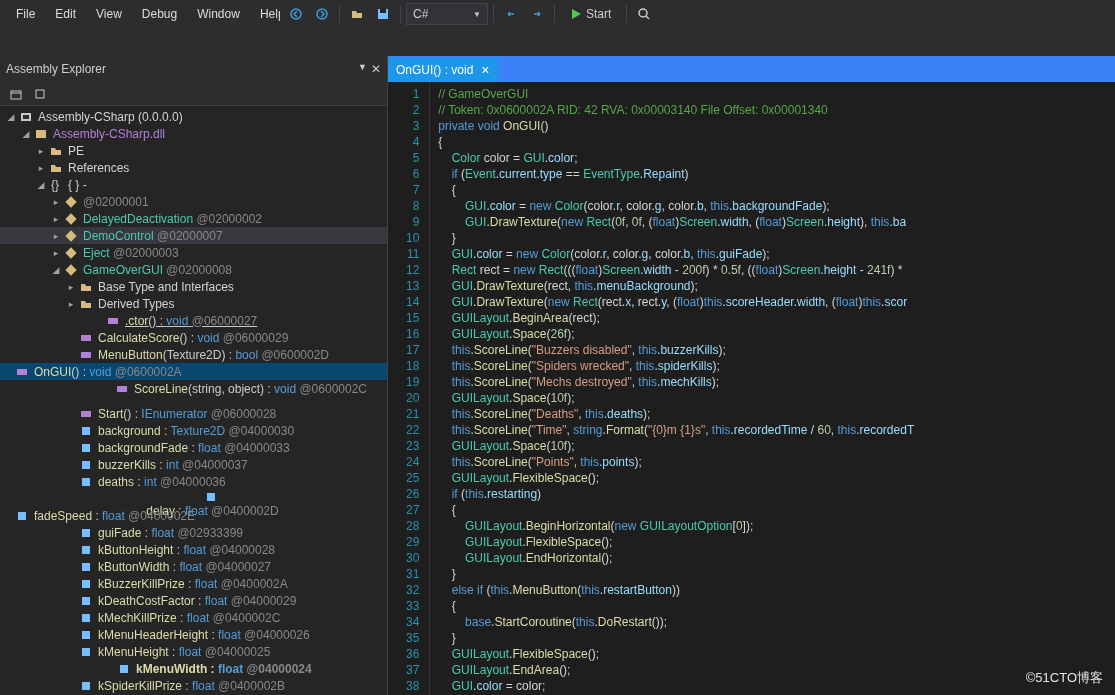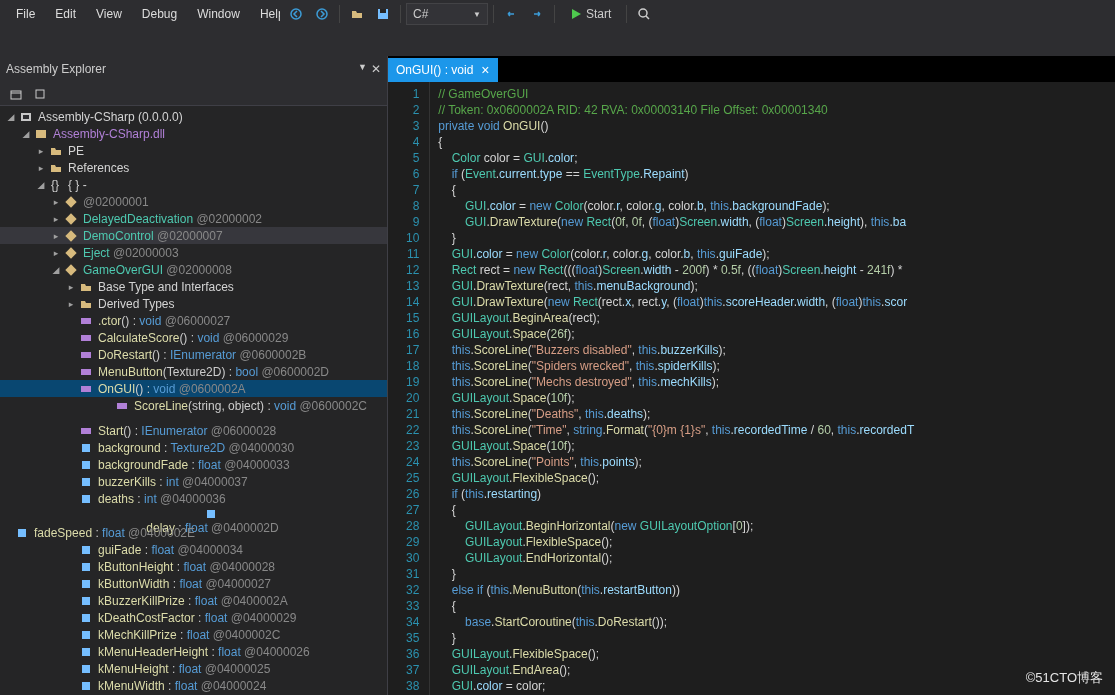--- a/index.html
+++ b/index.html
@@ -23,21 +23,21 @@
 .twist { width:14px; display:flex; align-items:center; justify-content:center; color:#a0a0a0; font-size:9px; }
 .tree-icon { width:16px; height:16px; margin-right:4px; display:flex; align-items:center; justify-content:center; }
 .tree-text { color:#d4d4d4; }
 .t-prop { color:#dcdcaa; }
 .t-method { color:#dcdcaa; }
 .t-type { color:#4ec9b0; }
 .t-key { color:#569cd6; }
 .t-addr { color:#888; }
 .t-sep { color:#ccc; }
 .panel-right { flex:1; background:#1e1e1e; display:flex; flex-direction:column; overflow:hidden; }
-.tabs { height:26px; background:#000000; display:flex; align-items:flex-end; }
+.tabs { height:26px; background:#3b82f6; display:flex; align-items:flex-end; }
 .tab { height:24px; background:#1c97ea; color:#fff; display:flex; align-items:center; padding:0 8px; gap:8px; cursor:pointer; }
 .tab .x { font-size:14px; line-height:1; cursor:pointer; }
 .code { flex:1; display:flex; overflow:auto; font-family:Consolas,monospace; font-size:13px; line-height:16px; }
 .gutter { background:#1e1e1e; color:#2b91af; text-align:right; padding:4px 10px 4px 18px; user-select:none; border-right:1px solid #333; }
 .src { padding:4px 0 4px 8px; white-space:pre; color:#d4d4d4; }
 .c-cm { color:#57a64a; }
 .c-kw { color:#569cd6; }
 .c-ty { color:#4ec9b0; }
 .c-mb { color:#9cdcfe; }
 .c-fn { color:#dcdcaa; }
@@ -240,21 +240,21 @@
         </div>
         <div class="tree-row" style="padding-left: 64px;">
           <span class="twist">▸</span>
           <span class="tree-icon">
             <svg width="14" height="14">
               <path d="M2 4h4l1 2h5v5H2z" fill="#d7ba7d"></path>
             </svg>
           </span>
           <span class="tree-text">Derived Types</span>
         </div>
-        <div class="tree-row" style="padding-left: 64px;">
+        <div class="tree-row" style="padding-left: 91px; text-decoration: underline;">
           <span class="twist"></span>
           <span class="tree-icon">
             <svg width="14" height="14">
               <rect x="2" y="4" width="10" height="6" fill="#b180d7"></rect>
             </svg>
           </span>
           <span class="tree-text"><span class="t-method">.ctor</span><span class="t-sep">() : </span><span class="t-key">void</span> <span class="t-addr">@06000027</span></span>
         </div>
         <div class="tree-row" style="padding-left: 64px;">
           <span class="twist"></span>
@@ -265,56 +265,47 @@
           </span>
           <span class="tree-text"><span class="t-method">CalculateScore</span><span class="t-sep">() : </span><span class="t-key">void</span> <span class="t-addr">@06000029</span></span>
         </div>
         <div class="tree-row" style="padding-left: 64px;">
           <span class="twist"></span>
           <span class="tree-icon">
             <svg width="14" height="14">
               <rect x="2" y="4" width="10" height="6" fill="#b180d7"></rect>
             </svg>
           </span>
-          <span class="tree-text"><span class="t-method">DoRestart</span><span class="t-sep">() : </span><span class="t-key">IEnumerator</span> <span class="t-addr">@0600002B</span></span>
-        </div>
-        <div class="tree-row" style="padding-left: 64px;">
+          <span class="tree-text"><span class="t-method">MenuButton</span><span class="t-sep">(Texture2D) : </span><span class="t-key">bool</span> <span class="t-addr">@0600002D</span></span>
+        </div>
+        <div class="tree-row sel" style="">
           <span class="twist"></span>
           <span class="tree-icon">
             <svg width="14" height="14">
               <rect x="2" y="4" width="10" height="6" fill="#b180d7"></rect>
             </svg>
           </span>
-          <span class="tree-text"><span class="t-method">MenuButton</span><span class="t-sep">(Texture2D) : </span><span class="t-key">bool</span> <span class="t-addr">@0600002D</span></span>
-        </div>
-        <div class="tree-row sel" style="padding-left: 64px;">
+          <span class="tree-text"><span class="t-method">OnGUI</span><span class="t-sep">() : </span><span class="t-key">void</span> <span class="t-addr">@0600002A</span></span>
+        </div>
+        <div class="tree-row" style="padding-left: 100px;">
           <span class="twist"></span>
           <span class="tree-icon">
             <svg width="14" height="14">
               <rect x="2" y="4" width="10" height="6" fill="#b180d7"></rect>
             </svg>
           </span>
-          <span class="tree-text"><span class="t-method">OnGUI</span><span class="t-sep">() : </span><span class="t-key">void</span> <span class="t-addr">@0600002A</span></span>
-        </div>
-        <div class="tree-row" style="padding-left: 100px;">
+          <span class="tree-text"><span class="t-method">ScoreLine</span><span class="t-sep">(string, object) : </span><span class="t-key">void</span> <span class="t-addr">@0600002C</span></span>
+        </div>
+        <div class="tree-row" style="padding-left: 64px; margin-top: 8px;">
           <span class="twist"></span>
           <span class="tree-icon">
             <svg width="14" height="14">
               <rect x="2" y="4" width="10" height="6" fill="#b180d7"></rect>
             </svg>
           </span>
-          <span class="tree-text"><span class="t-method">ScoreLine</span><span class="t-sep">(string, object) : </span><span class="t-key">void</span> <span class="t-addr">@0600002C</span></span>
-        </div>
-        <div class="tree-row" style="padding-left: 64px; margin-top: 8px;">
-          <span class="twist"></span>
-          <span class="tree-icon">
-            <svg width="14" height="14">
-              <rect x="2" y="4" width="10" height="6" fill="#b180d7"></rect>
-            </svg>
-          </span>
           <span class="tree-text"><span class="t-method">Start</span><span class="t-sep">() : </span><span class="t-key">IEnumerator</span> <span class="t-addr">@06000028</span></span>
         </div>
         <div class="tree-row" style="padding-left: 64px;">
           <span class="twist"></span>
           <span class="tree-icon">
             <svg width="14" height="14">
               <rect x="3" y="3" width="8" height="8" fill="#75beff"></rect>
             </svg>
           </span>
           <span class="tree-text"><span class="t-prop">background</span><span class="t-sep"> : </span><span class="t-key">Texture2D</span> <span class="t-addr">@04000030</span></span>
@@ -364,21 +355,21 @@
           </span>
           <span class="tree-text"><span class="t-prop">fadeSpeed</span><span class="t-sep"> : </span><span class="t-key">float</span> <span class="t-addr">@0400002E</span></span>
         </div>
         <div class="tree-row" style="padding-left: 64px;">
           <span class="twist"></span>
           <span class="tree-icon">
             <svg width="14" height="14">
               <rect x="3" y="3" width="8" height="8" fill="#75beff"></rect>
             </svg>
           </span>
-          <span class="tree-text"><span class="t-prop">guiFade</span><span class="t-sep"> : </span><span class="t-key">float</span> <span class="t-addr">@04000034</span></span>
+          <span class="tree-text"><span class="t-prop">guiFade</span><span class="t-sep"> : </span><span class="t-key">float</span> <span class="t-addr">@02933399</span></span>
         </div>
         <div class="tree-row" style="padding-left: 64px;">
           <span class="twist"></span>
           <span class="tree-icon">
             <svg width="14" height="14">
               <rect x="3" y="3" width="8" height="8" fill="#75beff"></rect>
             </svg>
           </span>
           <span class="tree-text"><span class="t-prop">kButtonHeight</span><span class="t-sep"> : </span><span class="t-key">float</span> <span class="t-addr">@04000028</span></span>
         </div>
@@ -429,21 +420,21 @@
         </div>
         <div class="tree-row" style="padding-left: 64px;">
           <span class="twist"></span>
           <span class="tree-icon">
             <svg width="14" height="14">
               <rect x="3" y="3" width="8" height="8" fill="#75beff"></rect>
             </svg>
           </span>
           <span class="tree-text"><span class="t-prop">kMenuHeight</span><span class="t-sep"> : </span><span class="t-key">float</span> <span class="t-addr">@04000025</span></span>
         </div>
-        <div class="tree-row" style="padding-left: 64px;">
+        <div class="tree-row" style="padding-left: 102px; font-weight: bold;">
           <span class="twist"></span>
           <span class="tree-icon">
             <svg width="14" height="14">
               <rect x="3" y="3" width="8" height="8" fill="#75beff"></rect>
             </svg>
           </span>
           <span class="tree-text"><span class="t-prop">kMenuWidth</span><span class="t-sep"> : </span><span class="t-key">float</span> <span class="t-addr">@04000024</span></span>
         </div>
         <div class="tree-row" style="padding-left: 64px;">
           <span class="twist"></span>

